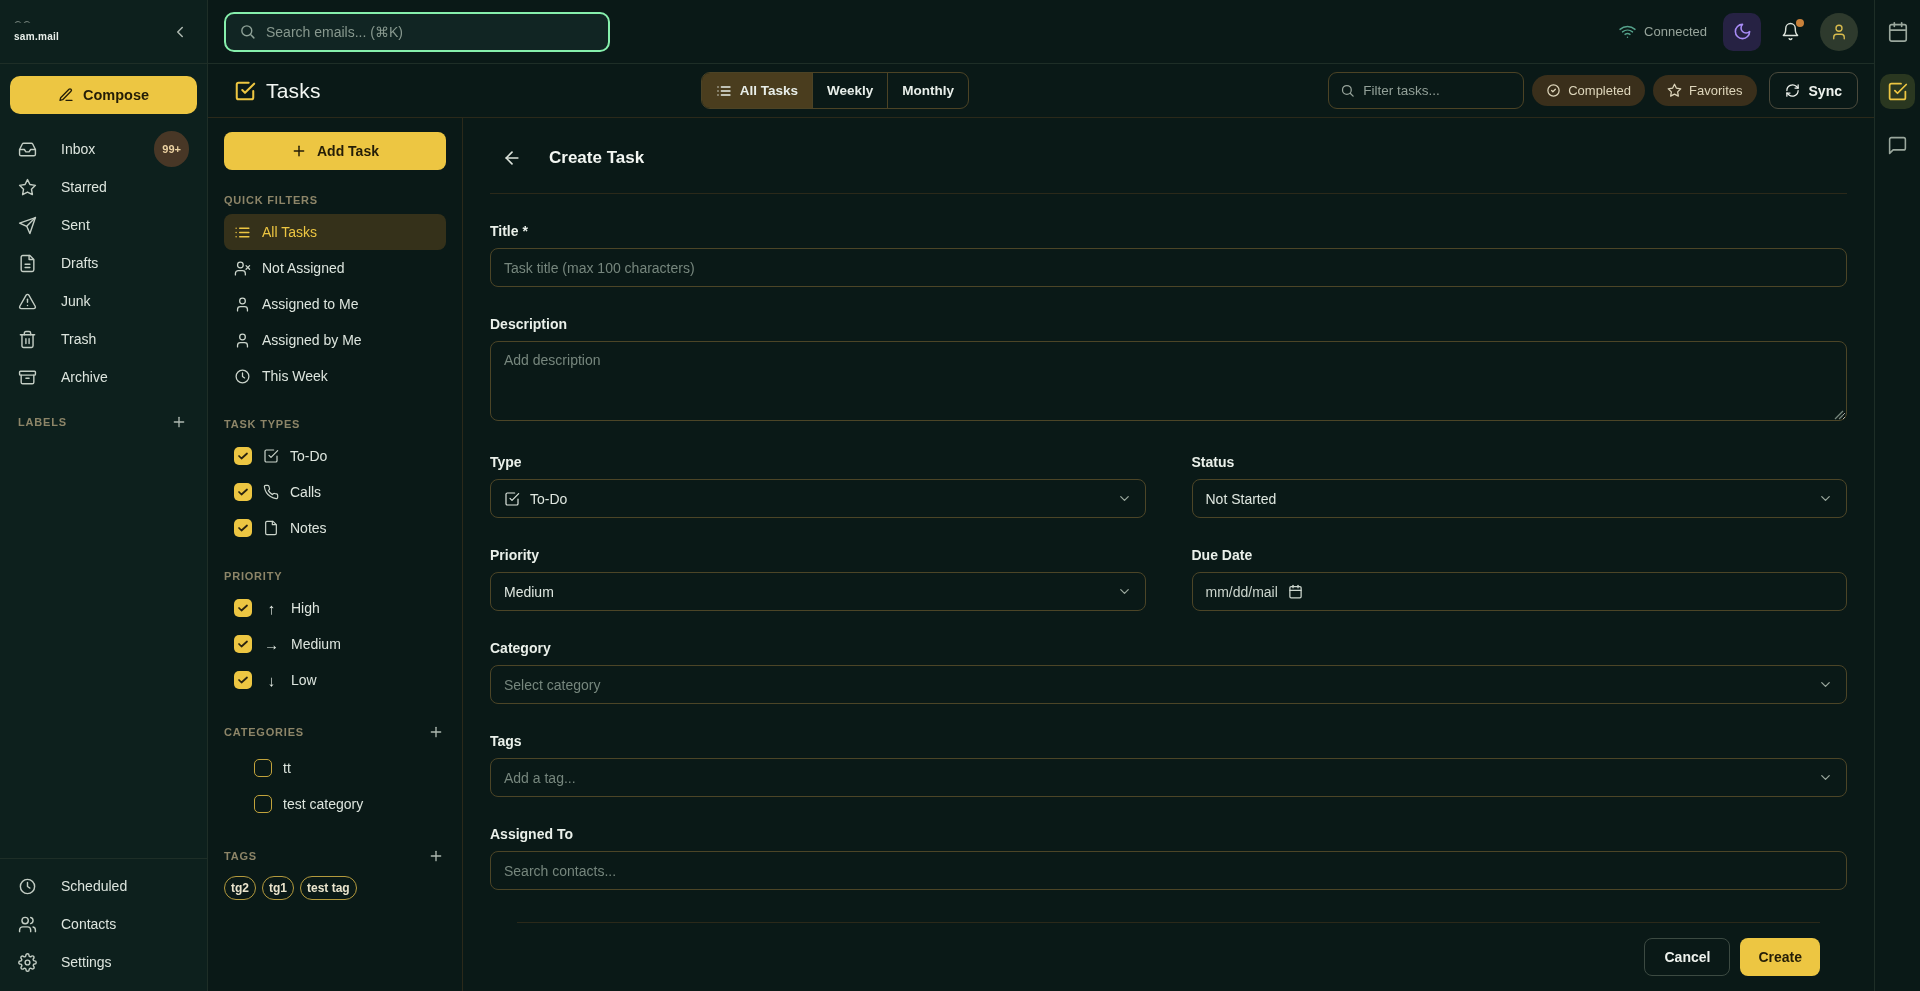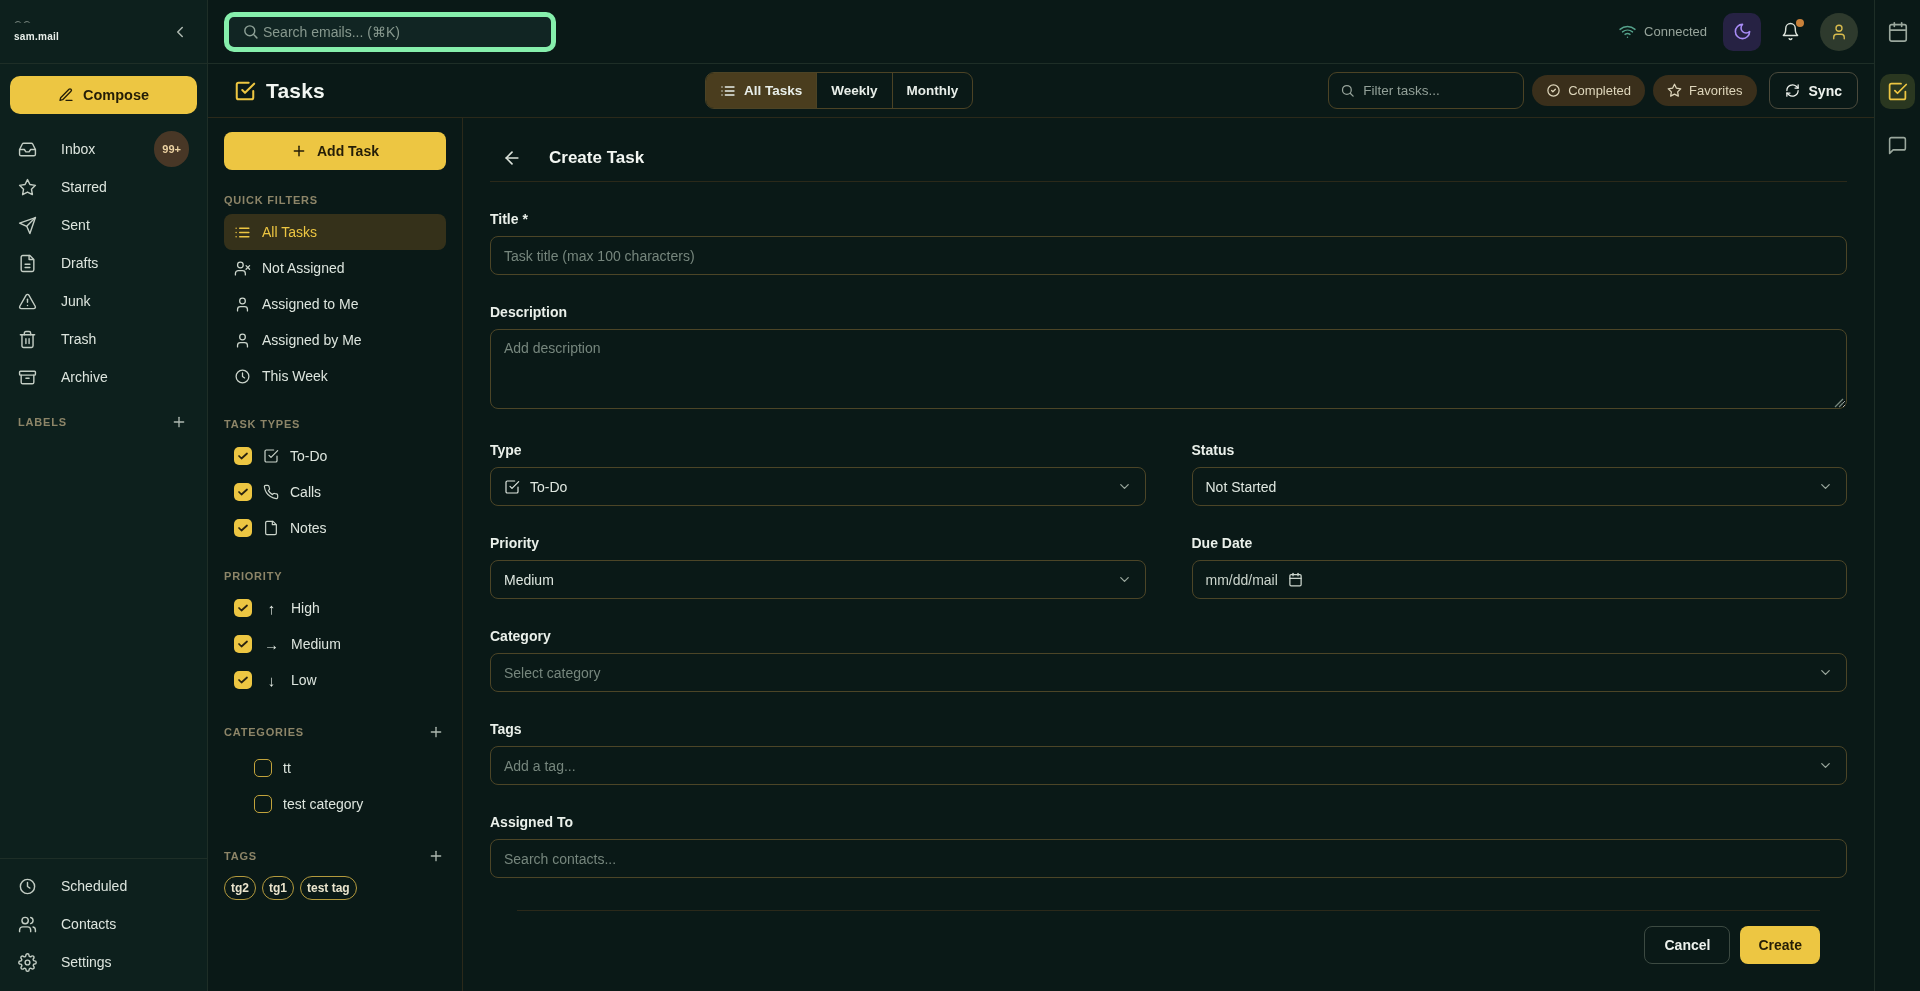--- a/index.html
+++ b/index.html
@@ -28,40 +28,40 @@
   .badge { margin-left:auto; background:#483726; color:#ecd2a2; font-size:11px; font-weight:700; padding:12px 8px; border-radius:999px; }
   .labels-row { display:flex; align-items:center; justify-content:space-between; padding:16px 18px 8px 18px; }
   .section-label { font-size:11px; font-weight:700; letter-spacing:.8px; color:#8d8568; }
   .icon-btn { background:none; border:none; color:#aeb9b1; cursor:pointer; padding:2px; }
   .sidebar-spacer { flex:1; }
   .sidebar-footer { border-top:1px solid #1e2e27; padding:8px 8px 10px; }
 
   
   .main-col { flex:1; display:flex; flex-direction:column; min-width:0; background:#0a1917; }
   .topbar { height:64px; flex-shrink:0; display:flex; align-items:center; padding:0 16px; border-bottom:1px solid #1e2e27; }
-  .search-box { width:332px; height:40px; background:#112523; border:5px solid #86efac; border-radius:10px;
-    display:flex; align-items:center; gap:4px; padding:0 13px; }
+  .search-box { width:386px; height:40px; background:#112523; border:2px solid #86efac; border-radius:10px;
+    display:flex; align-items:center; gap:10px; padding:0 13px; }
   .search-box .ic { color:#8ea197; }
   .search-box input { flex:1; background:transparent; border:none; outline:none; color:#dfe7e0; font-size:14px; font-family:inherit; }
   .search-box input::placeholder { color:#87988e; }
   .topbar-right { margin-left:auto; display:flex; align-items:center; gap:16px; }
   .conn { display:flex; align-items:center; gap:8px; color:#97a49b; font-size:13px; }
   .conn .ic { color:#55a28b; }
   .moon-btn { width:38px; height:38px; border-radius:10px; background:#262243; border:none; color:#a88cf6;
     display:flex; align-items:center; justify-content:center; cursor:pointer; }
   .bell-btn { position:relative; background:none; border:none; color:#dbe2da; cursor:pointer; padding:4px; }
   .bell-dot { position:absolute; top:1px; right:0; width:8px; height:8px; border-radius:50%; background:#c9813a; }
   .avatar-btn { width:38px; height:38px; border-radius:50%; background:#2e3a2d; border:none; color:#d9bc4e;
     display:flex; align-items:center; justify-content:center; cursor:pointer; }
 
   
   .tasks-header { height:54px; flex-shrink:0; display:flex; align-items:center; padding:0 16px; border-bottom:1px solid #2b291a; }
   .tasks-title { display:flex; align-items:center; gap:10px; margin-left:10px; }
   .tasks-title .ic { color:#edc642; }
-  .tasks-title h1 { font-size:21px; font-weight:700; color:#f2f6f2; letter-spacing:.2px; }
+  .tasks-title h1 { font-size:21px; font-weight:400; color:#f2f6f2; letter-spacing:.2px; }
   .tab-group { display:flex; margin-left:380px; border:1px solid #4c4325; border-radius:9px; overflow:hidden; height:37px; }
   .tab { display:flex; align-items:center; gap:8px; padding:0 14px; background:transparent; border:none; color:#e8eee9;
     font-size:13.5px; font-weight:600; cursor:pointer; font-family:inherit; border-right:1px solid #4c4325; }
   .tab:last-child { border-right:none; }
   .tab.active { background:#4a3d1e; }
   .header-right { margin-left:auto; display:flex; align-items:center; gap:8px; }
   .filter-box { width:196px; height:37px; border:1px solid #4c4325; border-radius:9px; background:transparent;
     display:flex; align-items:center; gap:8px; padding:0 11px; }
   .filter-box .ic { color:#97a49b; }
   .filter-box input { flex:1; min-width:0; background:transparent; border:none; outline:none; color:#dfe7e0; font-size:13.5px; font-family:inherit; }
@@ -86,21 +86,21 @@
   .checkbox { width:18px; height:18px; border-radius:5px; flex-shrink:0; display:flex; align-items:center; justify-content:center; cursor:pointer; }
   .checkbox.checked { background:#edc642; color:#2a2310; }
   .checkbox.unchecked { border:1.5px solid #c2a33c; background:transparent; }
   .cat-item { padding-left:30px; }
   .arrow-glyph { width:17px; text-align:center; color:#e4ebe4; font-size:15px; }
   .tag-chips { display:flex; gap:6px; margin-top:10px; flex-wrap:wrap; }
   .tag-chip { border:1px solid #b49a3d; border-radius:999px; padding:4px 6px; font-size:12px; font-weight:700; color:#eae4cd; background:transparent; cursor:pointer; font-family:inherit; }
 
   
   .form-area { flex:1; display:flex; flex-direction:column; min-width:0; overflow:hidden; }
-  .form-header { margin:0 27px; padding:28px 10px 11px; display:flex; align-items:center; gap:25px; border-bottom:1px solid #2b291a; }
+  .form-header { margin:0 27px; padding:28px 10px 23px; display:flex; align-items:center; gap:25px; border-bottom:1px solid #2b291a; }
   .back-btn { background:none; border:none; color:#dbe2da; cursor:pointer; padding:2px; }
   .form-title { font-size:17px; font-weight:700; color:#f2f6f2; }
   .form-body { padding:0 27px; flex:1; }
   .fgroup { margin-top:29px; }
   .flabel { display:block; font-size:14px; font-weight:700; color:#eaf0ea; margin-bottom:9px; }
   .finput, .fselect, .ftextarea, .fdate {
     width:100%; background:transparent; border:1px solid #4c4527; border-radius:8px; color:#dfe7e0;
     font-size:14px; font-family:inherit; outline:none; }
   .finput { height:39px; padding:0 13px; }
   .finput::placeholder, .ftextarea::placeholder { color:#76867d; }

